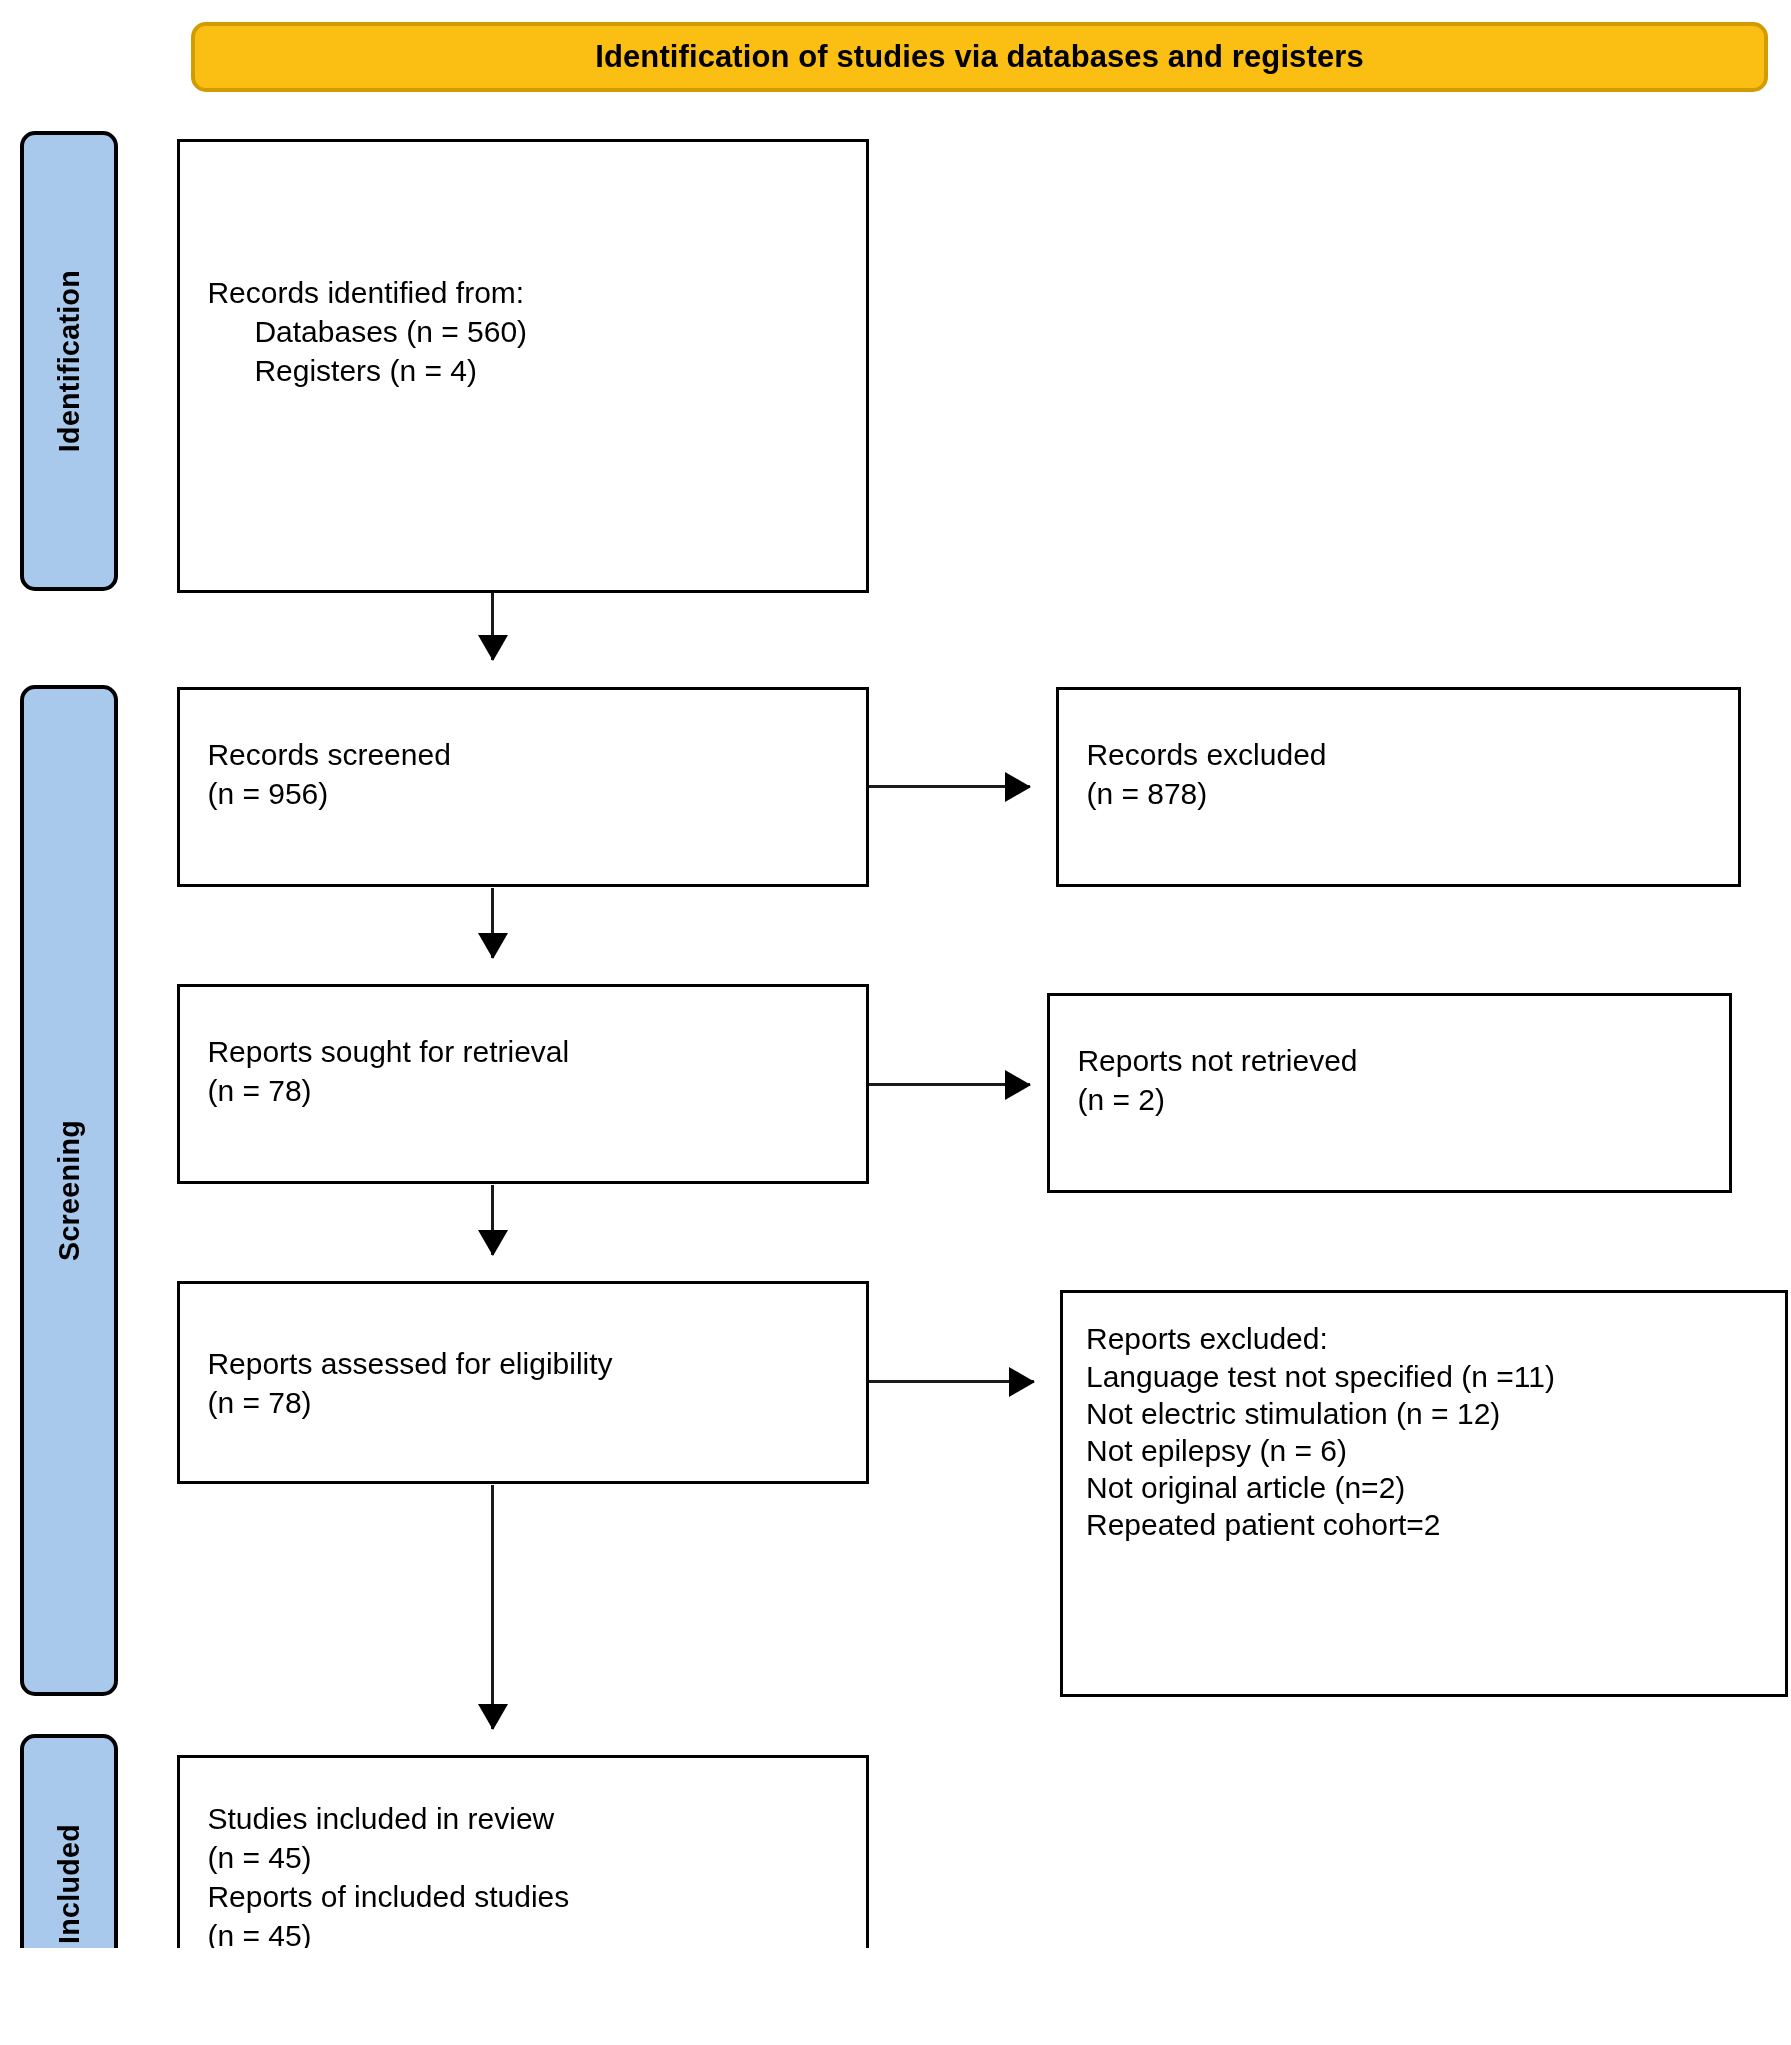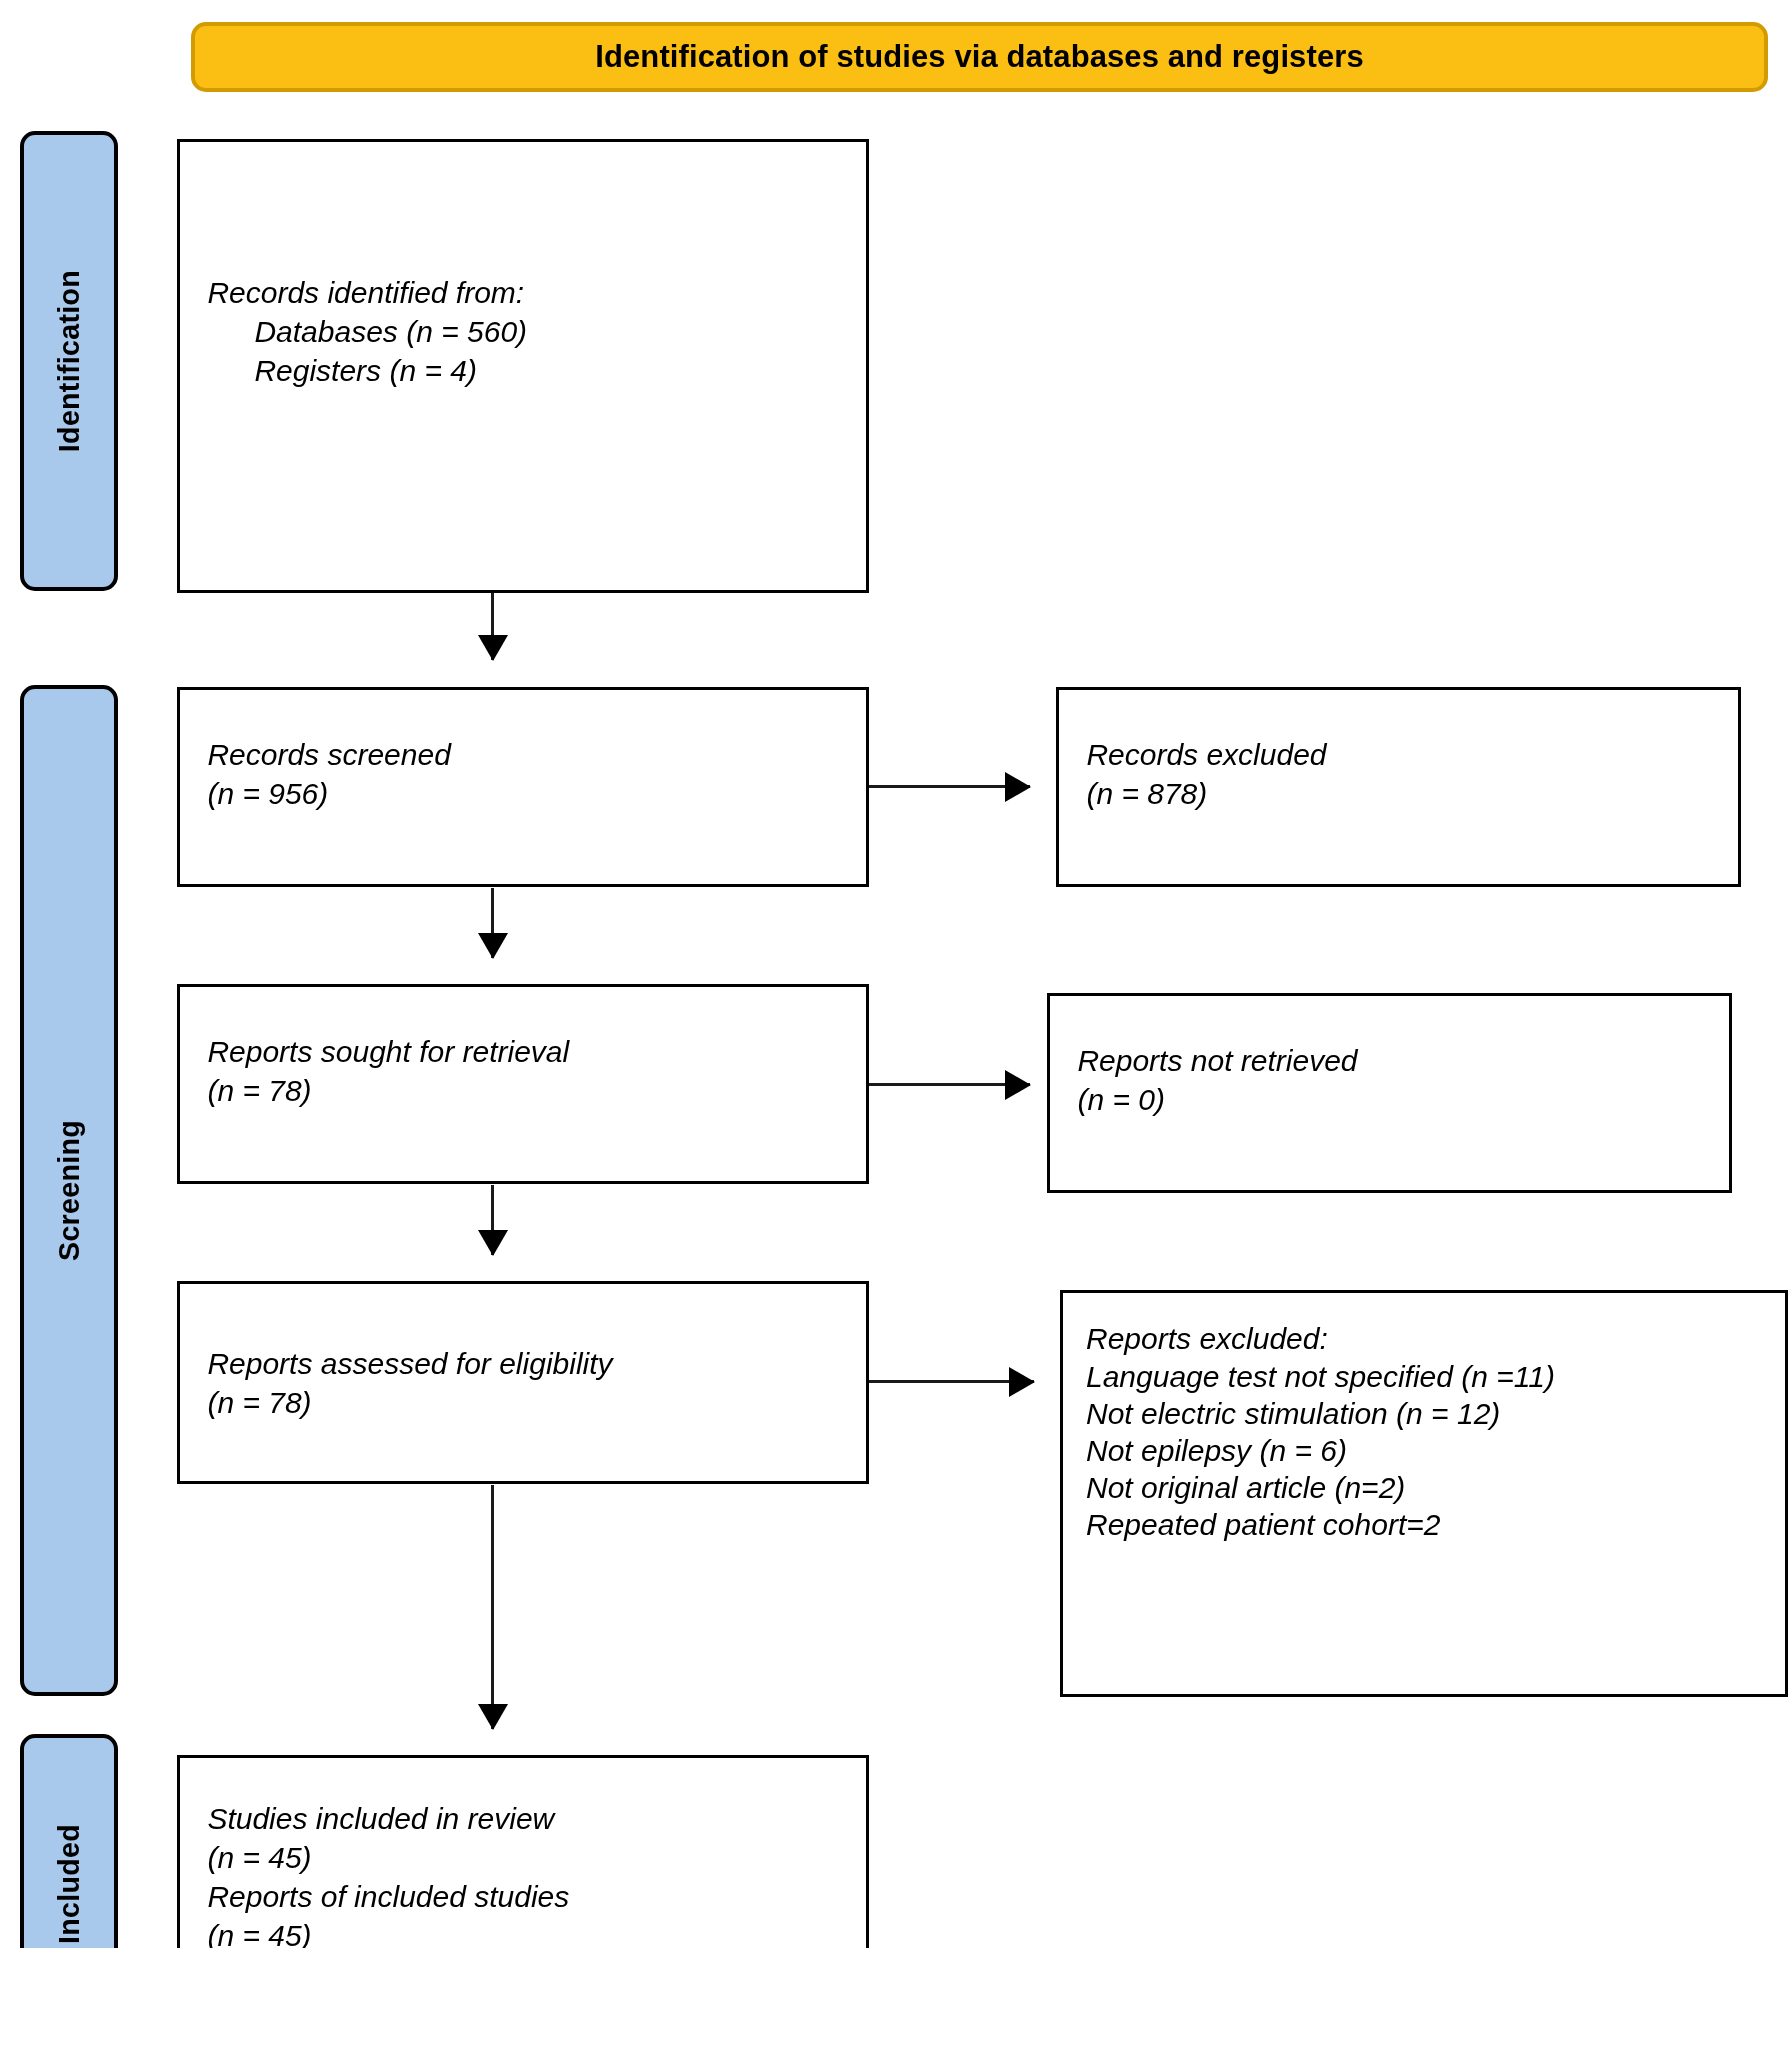--- a/index.html
+++ b/index.html
@@ -74,21 +74,20 @@
     position: absolute;
     background: #ffffff;
     border: 3.4px solid #000000;
     box-sizing: border-box;
     padding: 0;
   }
   .flow-box .box-inner {
     position: absolute;
     left: 27.4px;
     right: 13.7px;
-    font-style: italic;
   }
   .box-line {
     font-size: 30px;
     color: #000000;
     line-height: 1.30;
     white-space: pre;
   }
   .box-line.indent { padding-left: 47px; }
   .box-line.wrap { white-space: normal; }
 
@@ -216,21 +215,21 @@
       <div class="box-line">Reports sought for retrieval</div>
       <div class="box-line">(n = 78)</div>
     </div>
   </div>
 
   <div class="h-arrow" id="arrow-h2"></div>
 
   <div class="flow-box" id="box-not-retrieved">
     <div class="box-inner">
       <div class="box-line">Reports not retrieved</div>
-      <div class="box-line">(n = 0)</div>
+      <div class="box-line">(n = 2)</div>
     </div>
   </div>
 
   <div class="v-arrow" id="arrow-v3"></div>
 
   <div class="flow-box" id="box-assessed">
     <div class="box-inner">
       <div class="box-line">Reports assessed for eligibility</div>
       <div class="box-line">(n = 78)</div>
     </div>

